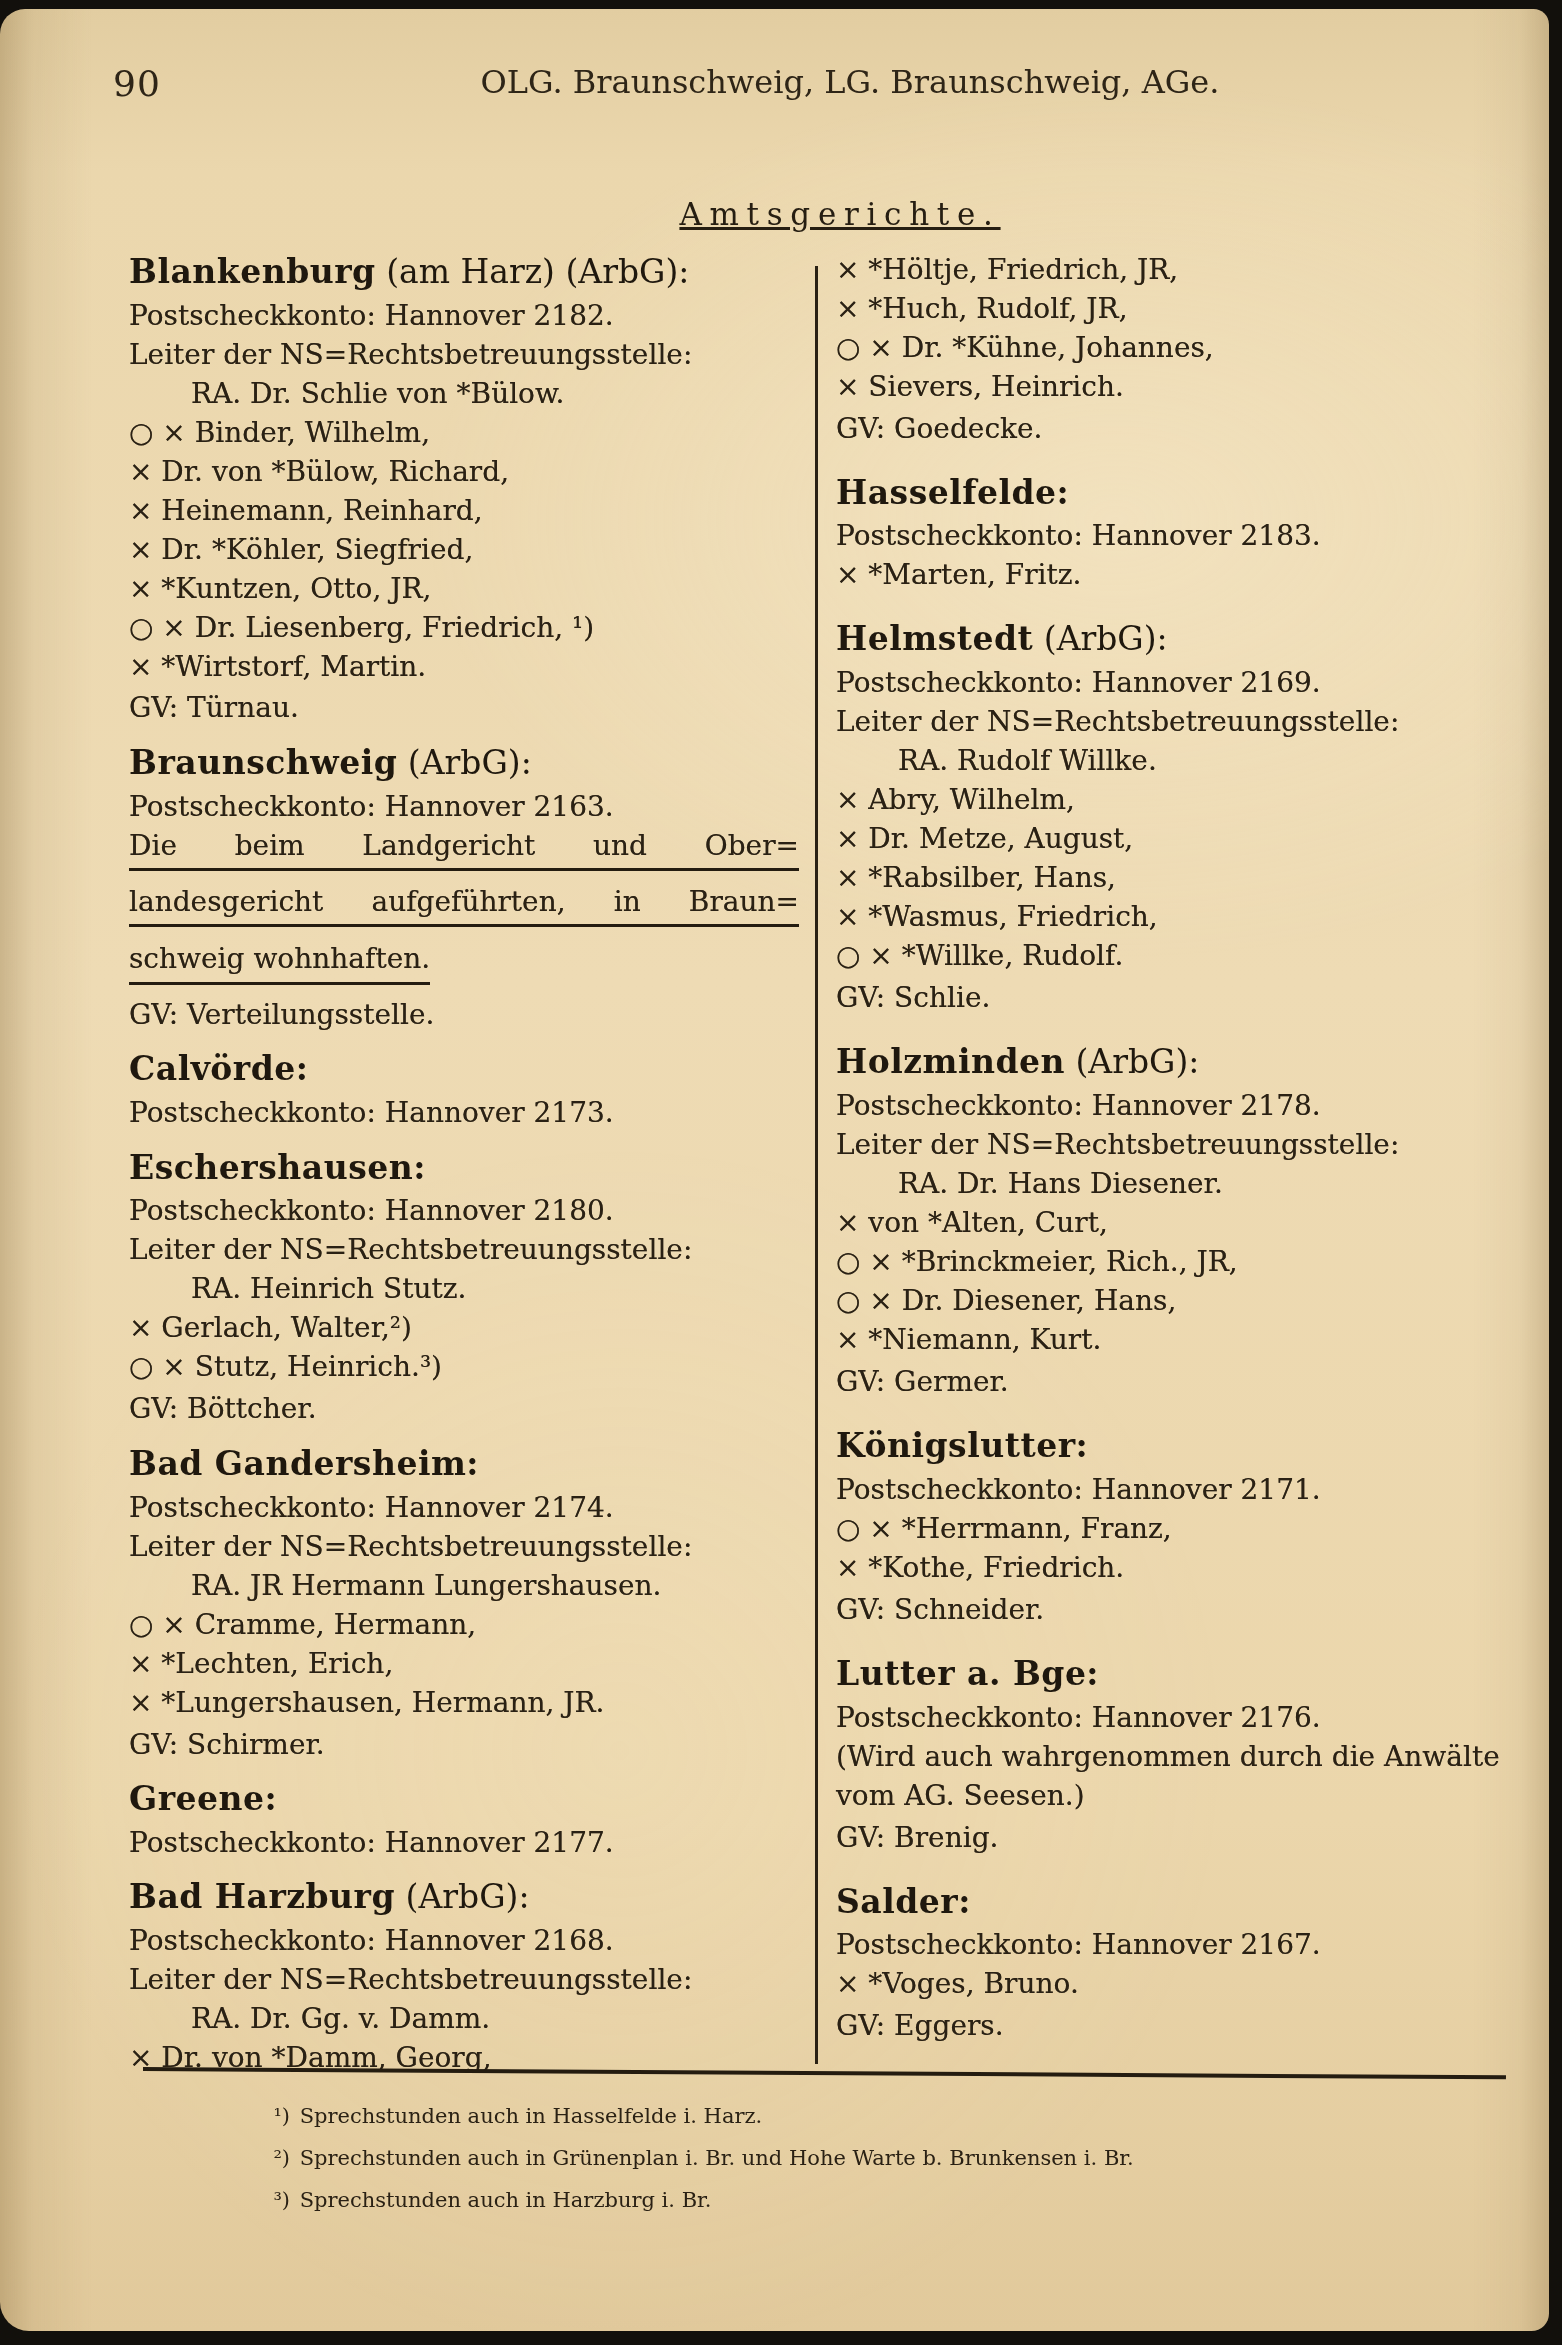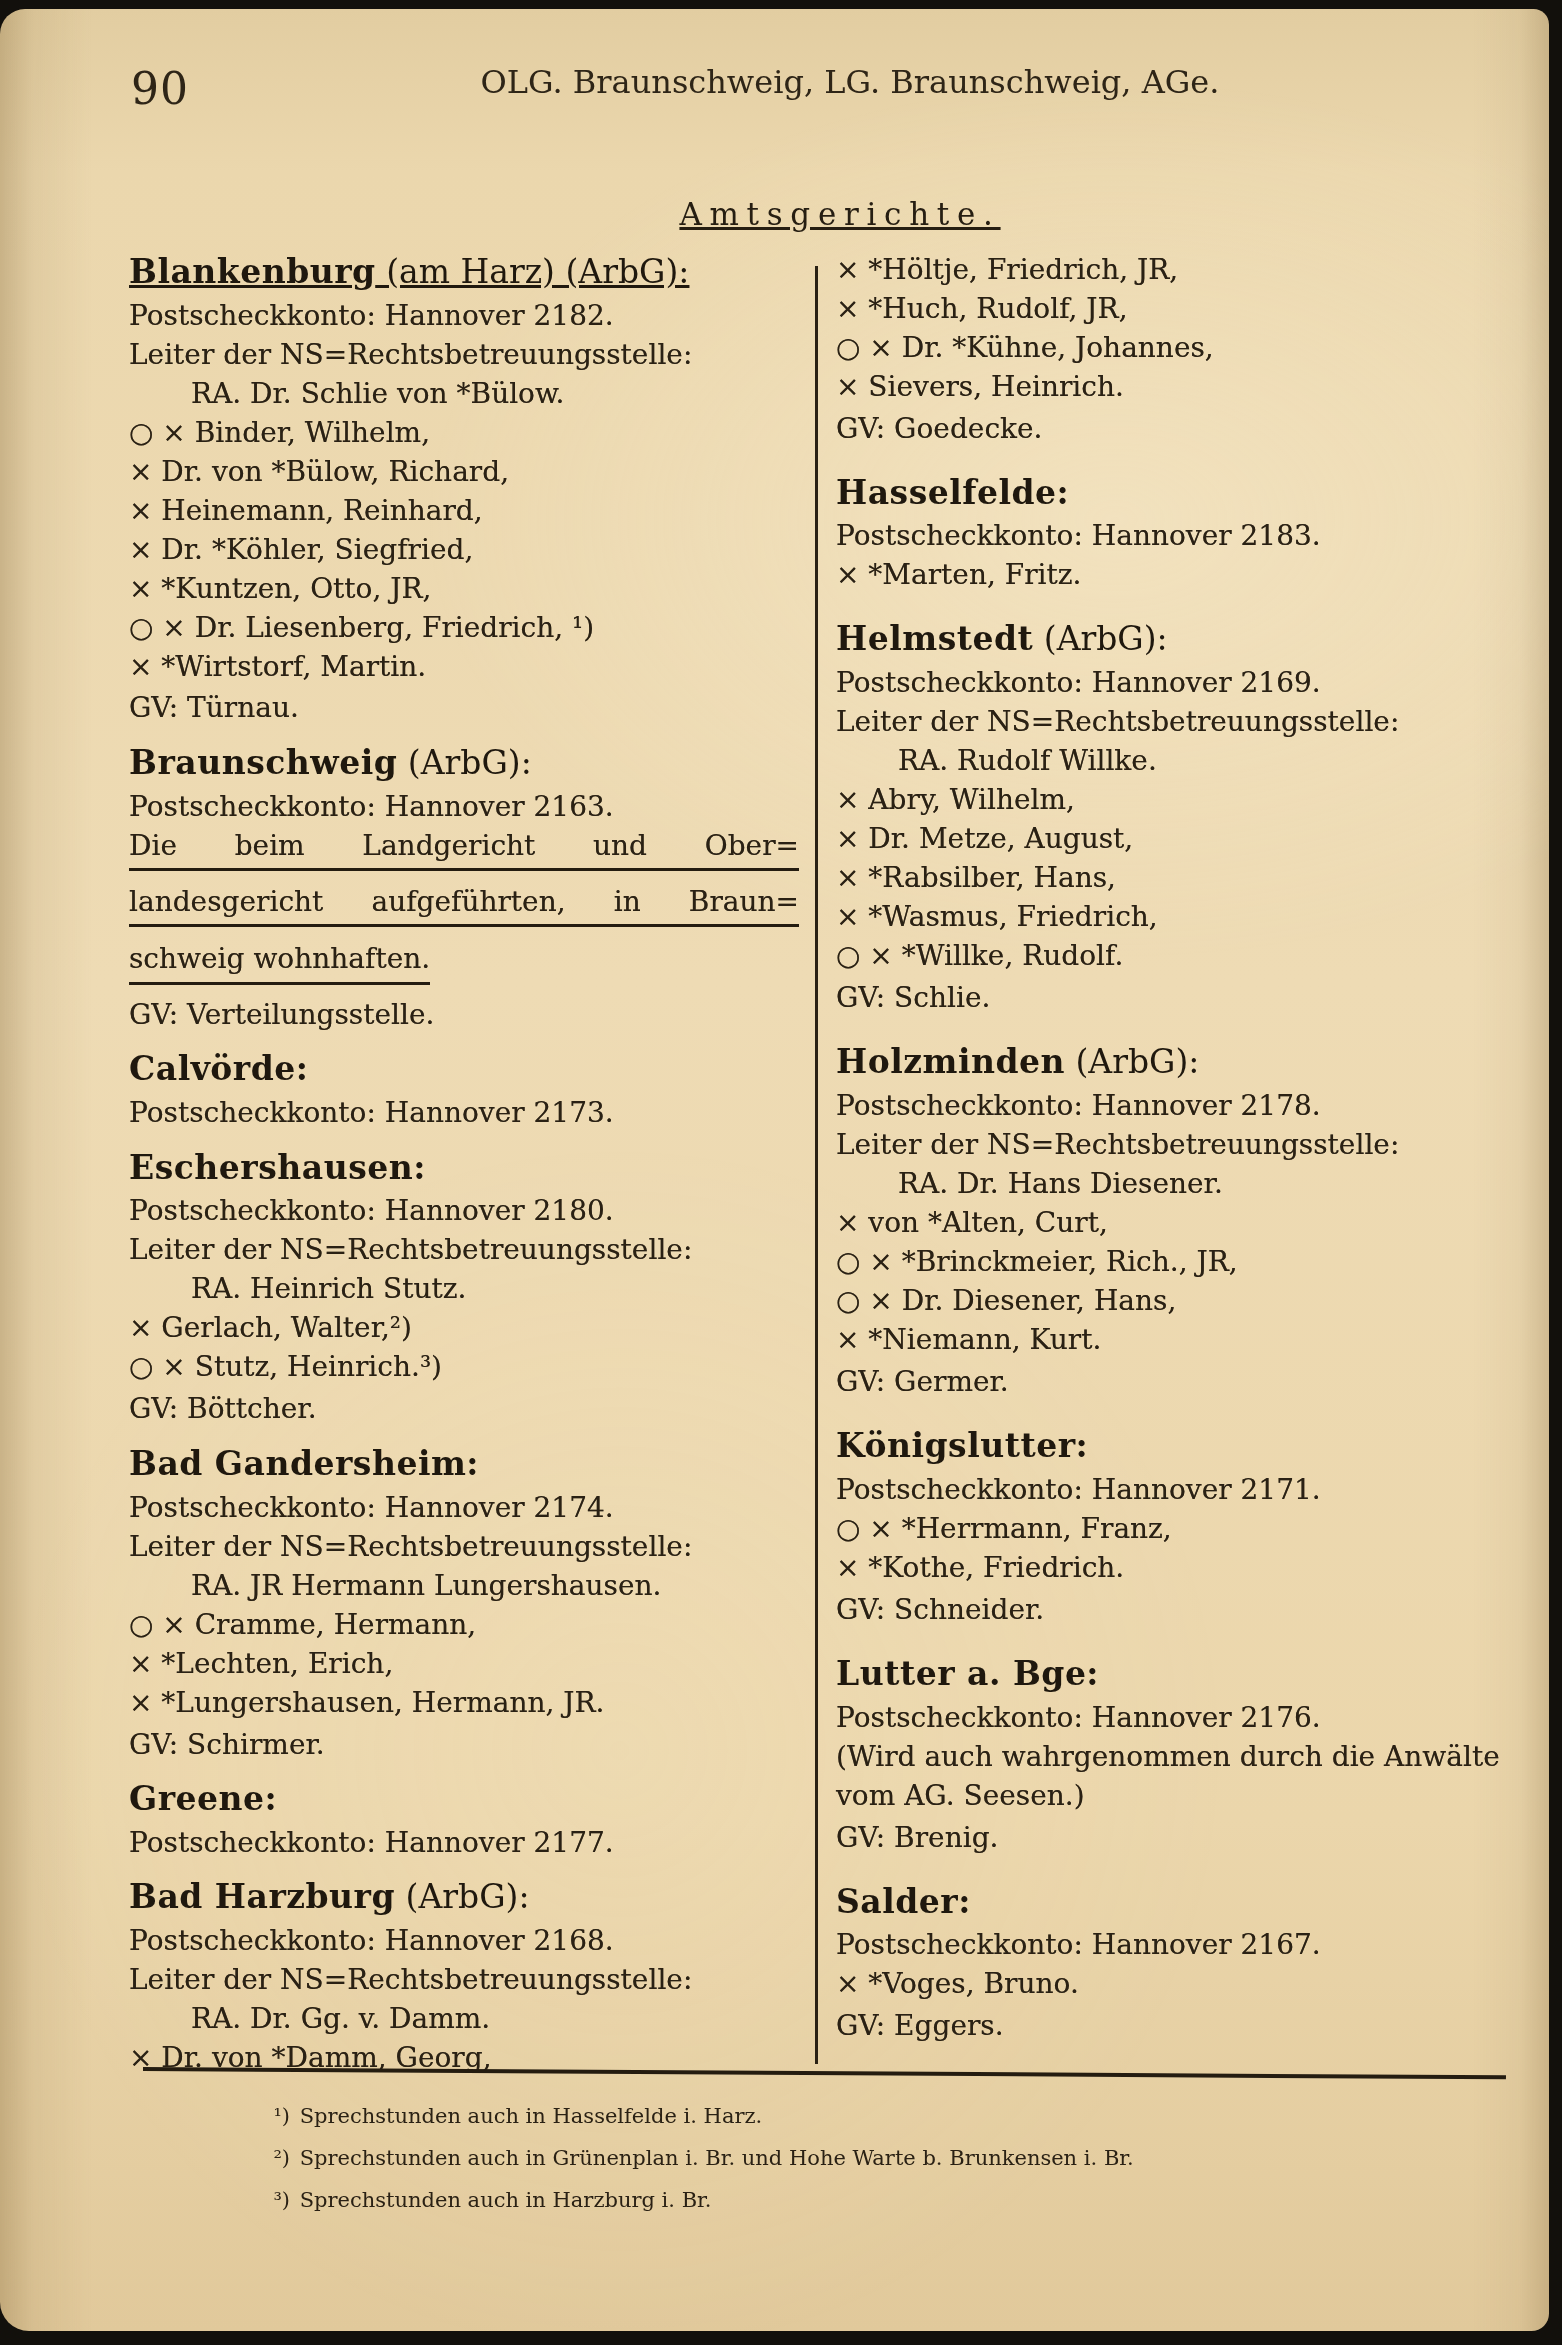--- a/index.html
+++ b/index.html
@@ -16,38 +16,38 @@
     background:
       radial-gradient(1062px 676px at 72% 22%, rgba(255,246,222,0.30), transparent 65%),
       radial-gradient(869px 869px at 40% 75%, rgba(255,243,214,0.12), transparent 70%),
       linear-gradient(90deg, rgba(121,92,44,0.30) 0px, rgba(121,92,44,0.10) 33px, rgba(121,92,44,0.0) 92px),
       linear-gradient(270deg, rgba(105,78,36,0.22) 0px, rgba(105,78,36,0.06) 29px, rgba(105,78,36,0.0) 77px),
       linear-gradient(180deg, #e2cda1 0%, #ebd7ad 7%, #eedbb4 42%, #ebd6ab 78%, #e1c99b 100%);
     color:#2a2114;
   }
   .running-head{position:absolute;top:54px;left:0;right:0;height:46px;}
   .page-number{
-    position:absolute;left:131px;top:0;
-    font-size:44px;letter-spacing:1px;color:#2e2517;
+    position:absolute;left:113px;top:0;
+    font-size:36px;letter-spacing:1px;color:#2e2517;
   }
   .running-title{
     position:absolute;left:406px;width:888px;top:0;text-align:center;
     font-size:32px;color:#2e2517;
   }
   .section-title{
     position:absolute;top:187px;left:367px;width:946px;text-align:center;
     font-size:31px;letter-spacing:7.7px;color:#261e12;text-decoration:underline;
   }
   .col{position:absolute;top:241px;width:670px;font-size:28px;line-height:39px;}
   .col-left{left:129px;}
   .col-right{left:836px;}
   .vdivider{position:absolute;left:815px;top:257px;width:2.9px;height:1798px;background:#2a2114;}
   .entry-heading{margin:13.5px 0 1.9px;font-size:33px;line-height:44px;color:#1f180e;}
   .col-right .entry-heading{margin-top:23px;}
-  .entry-heading:first-child{margin-top:0;text-decoration:underline;}
+  .entry-heading:first-child{margin-top:0;}
   .city{font-weight:bold;letter-spacing:0.5px;}
   .suffix{font-weight:normal;}
   .line{text-shadow:0 0 0.5px rgba(42,33,20,0.6);}
   .line.indent{padding-left:62px;}
   .line.gv{margin-top:2.9px;}
   .line.underj{
     text-align:justify;text-align-last:justify;
     border-bottom:3.9px solid #241c10;padding-bottom:3px;margin-bottom:11.6px;
   }
   .line.underlast{margin-bottom:9.7px;}

